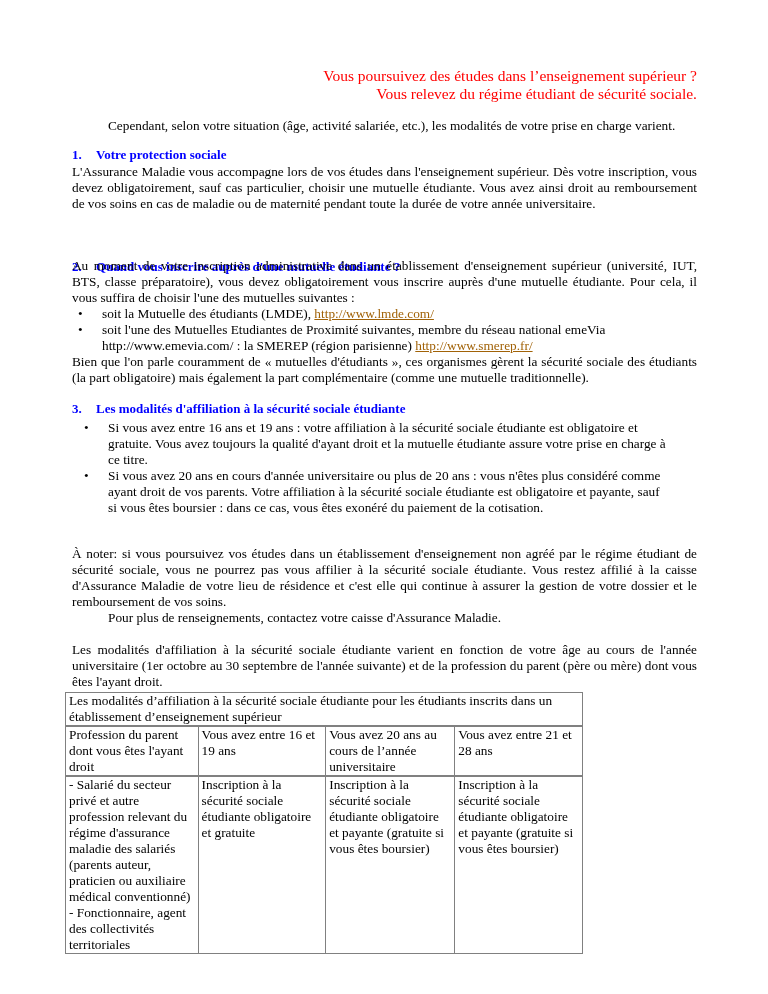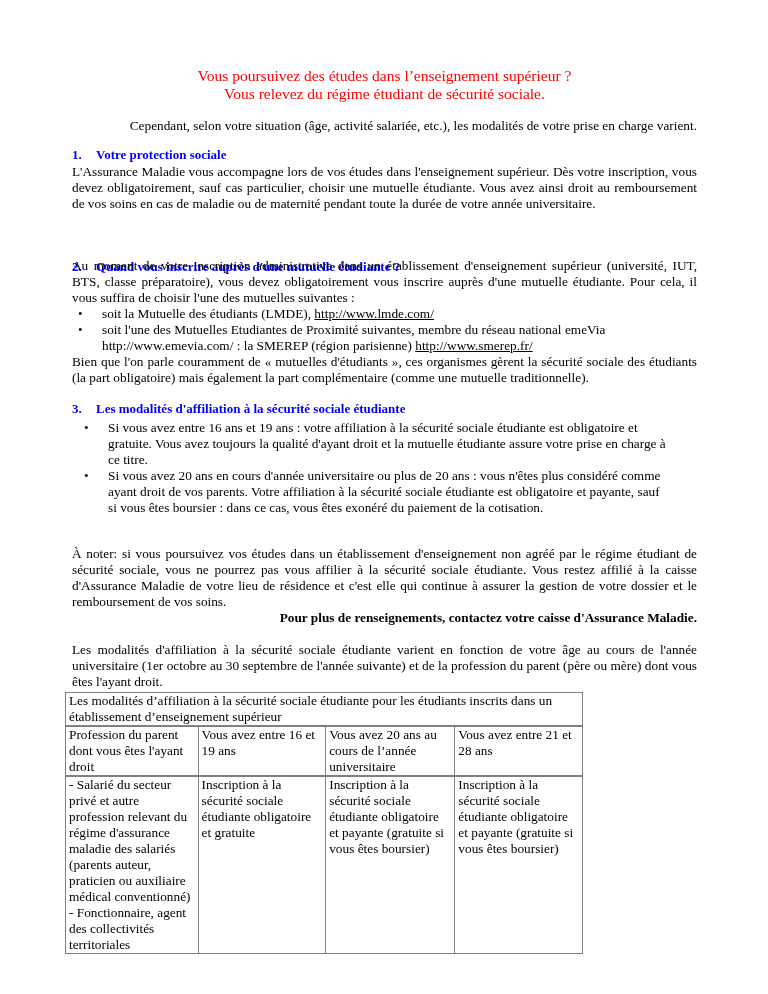--- a/index.html
+++ b/index.html
@@ -4,34 +4,34 @@
 <style>
   html, body { margin: 0; padding: 0; background: #ffffff; }
   body {
     width: 768px; height: 994px; position: relative; overflow: hidden;
     font-family: "Liberation Serif", "DejaVu Serif", serif;
     color: #000000; font-size: 13.3px; line-height: 16px;
   }
   .page { position: absolute; left: 72px; top: 0; width: 625px; }
   .title {
     position: absolute; left: 0; width: 625px; top: 67px;
-    text-align: center; color: #ff0000; font-size: 15.5px; line-height: 18px;
+    text-align: right; color: #ff0000; font-size: 15.5px; line-height: 18px;
   }
   .title div { white-space: nowrap; }
   .p { position: absolute; left: 0; width: 625px; text-align: justify; }
-  .nojust { text-align: right; }
+  .nojust { text-align: left; margin-left: 36px; }
   .h {
     position: absolute; left: 0; color: #0000ff; font-weight: bold;
     font-size: 13px; line-height: 18px; white-space: nowrap;
   }
   .h .num { display: inline-block; width: 24px; }
   .bullets { position: absolute; list-style: none; margin: 0; padding: 0; }
   .bullets li { position: relative; padding-left: 0; }
   .bullets .dot { position: absolute; left: -24px; top: 0; }
-  a.link { color: #000000; text-decoration: underline; }
+  a.link { color: #a16207; text-decoration: underline; }
   .table {
     position: absolute; left: 65px; top: 692px; width: 518px;
     border: 1px solid #808080; border-collapse: collapse;
     font-size: 13.3px; line-height: 16px;
   }
   .table td {
     border: 1px solid #808080; vertical-align: top; padding: 0 3px;
   }
   .table .caption-cell { border-bottom: 2px solid #808080; }
   .table .head-row td { border-bottom: 2px solid #808080; }
@@ -80,21 +80,21 @@
       <span class="dot">•</span>
       <span>Si vous avez entre 16 ans et 19 ans : votre affiliation à la sécurité sociale étudiante est obligatoire et gratuite. Vous avez toujours la qualité d'ayant droit et la mutuelle étudiante assure votre prise en charge à ce titre.</span>
     </li>
     <li>
       <span class="dot">•</span>
       <span>Si vous avez 20 ans en cours d'année universitaire ou plus de 20 ans : vous n'êtes plus considéré comme ayant droit de vos parents. Votre affiliation à la sécurité sociale étudiante est obligatoire et payante, sauf si vous êtes boursier : dans ce cas, vous êtes exonéré du paiement de la cotisation.</span>
     </li>
   </ul>
 
   <div class="p" style="top:546px;">À noter: si vous poursuivez vos études dans un établissement d'enseignement non agréé par le régime étudiant de sécurité sociale, vous ne pourrez pas vous affilier à la sécurité sociale étudiante. Vous restez affilié à la caisse d'Assurance Maladie de votre lieu de résidence et c'est elle qui continue à assurer la gestion de votre dossier et le remboursement de vos soins.</div>
-  <div class="p nojust" style="top:610px;font-weight:bold;">Pour plus de renseignements, contactez votre caisse d'Assurance Maladie.</div>
+  <div class="p nojust" style="top:610px;">Pour plus de renseignements, contactez votre caisse d'Assurance Maladie.</div>
   <div class="p" style="top:642px;">Les modalités d'affiliation à la sécurité sociale étudiante varient en fonction de votre âge au cours de l'année universitaire (1er octobre au 30 septembre de l'année suivante) et de la profession du parent (père ou mère) dont vous êtes l'ayant droit.</div>
 </div>
 
 <table class="table">
   <colgroup>
     <col style="width:149px">
       <col style="width:149px">
       <col style="width:148px">
       <col style="width:149px">
   </colgroup>

